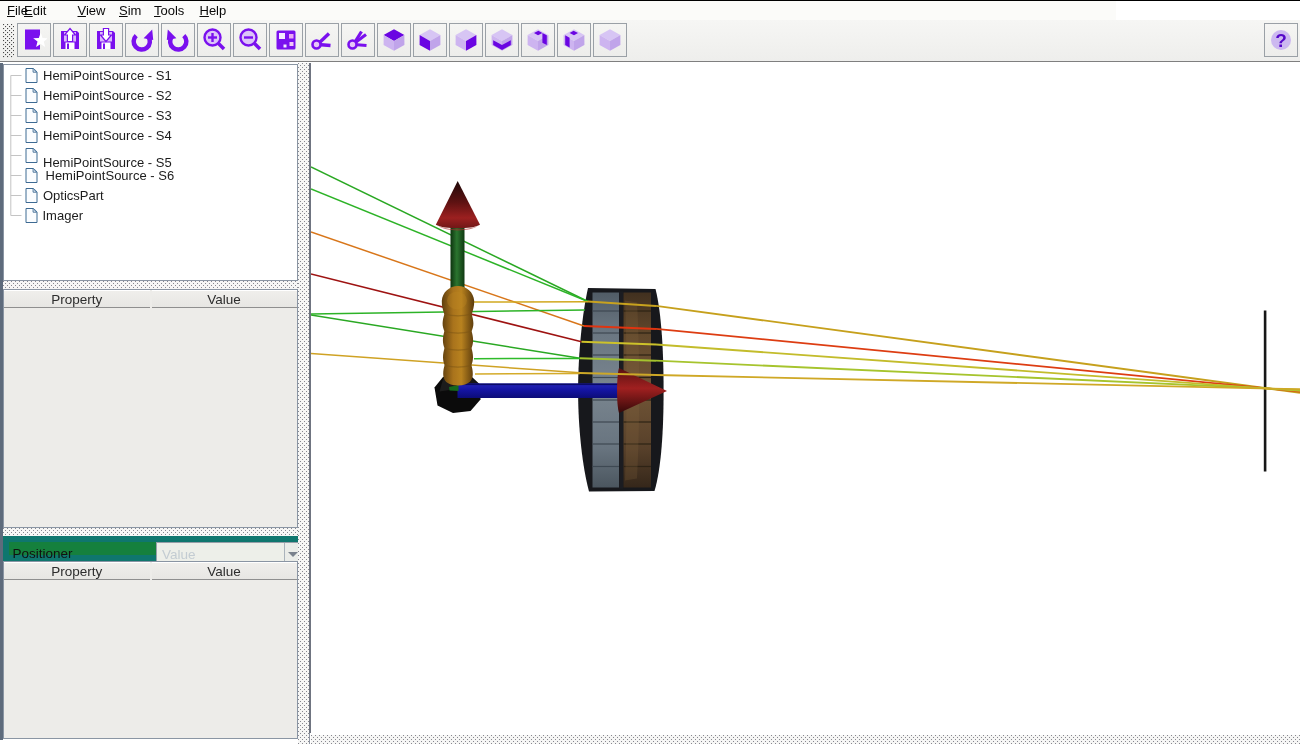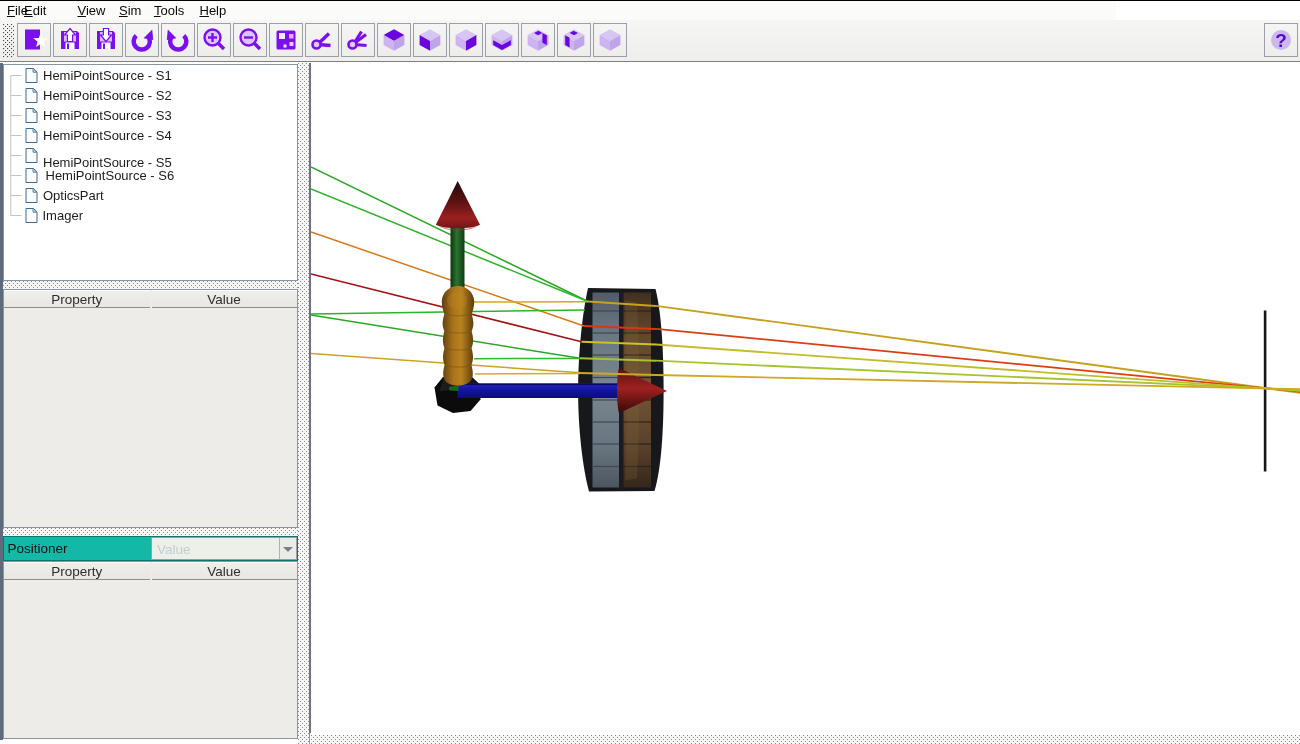--- a/index.html
+++ b/index.html
@@ -23,21 +23,21 @@
   .dotted svg, #grip svg { position:absolute; left:0; top:0; }
   #treepanel { left:2.5px; top:64px; width:295px; height:216.5px; background:#fff;
      border:1px solid #8a95a3; }
   .treerow { position:absolute; left:0; font-size:13px; color:#1c1c1c;text-align:right; }
   #hdiv1 { left:2.5px; top:280.5px; width:295px; height:8px; }
   #proppanel1 { left:2.5px; top:288.5px; width:295px; height:239px; background:#edece9; border:1px solid #8a95a3; }
   .thdr { position:absolute; height:18.5px; background:linear-gradient(#efeeeb,#e7e6e3);
       border-top:1px solid #fff; border-bottom:1px solid #8f8f8f;
       font-size:13.5px; color:#2d2d2d; text-align:center; line-height:17px; }
   #hdiv2 { left:2.5px; top:528px; width:295px; height:8px; }
-  #posrow { left:2.5px; top:536px; width:295px; height:24.5px; background:#14b8a6; border:1px solid #0f766e; }
+  #posrow { left:2.5px; top:536px; width:295px; height:24.5px; background:#15803d; border:6px solid #0f766e; }
   #poslabel { position:absolute; left:4px; top:4px; font-size:13.5px; color:#111; }
   #combo { position:absolute; left:147.5px; top:0px; width:146px; height:22.5px;
      background:#edefe9; border:1px solid #979ea8; }
   #combotext { position:absolute; left:5px; top:3.5px; font-size:13.5px; color:#c3ccd2; }
   #combobtn { position:absolute; right:0; top:0; width:17px; height:20.5px;
      background:#eaece8; border-left:1px solid #aab3bb; }
   #combobtn:after { content:""; position:absolute; left:3px; top:9px;
      border-left:5.2px solid rgba(0,0,0,0); border-right:5.2px solid rgba(0,0,0,0); border-top:5.6px solid #79818c; }
   #proppanel2 { left:2.5px; top:560.5px; width:295px; height:178.5px; background:#edece9; border:1px solid #8a95a3; }
   #vdiv { left:297.5px; top:62.5px; width:11px; height:681.5px; }

